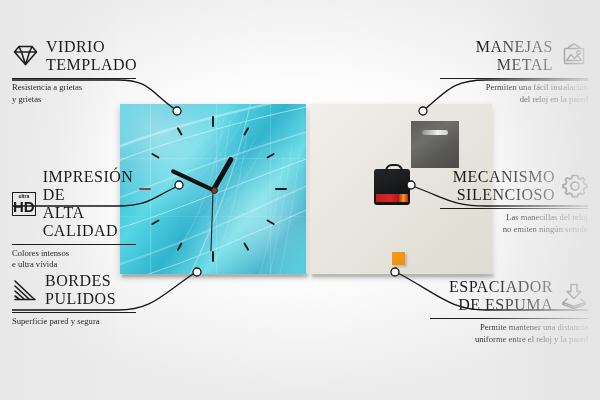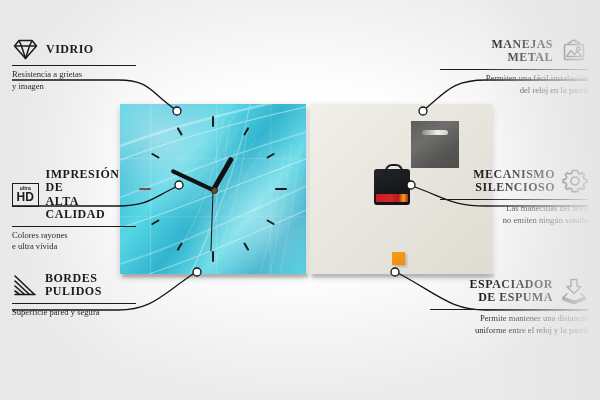--- a/index.html
+++ b/index.html
@@ -87,38 +87,38 @@
     box-shadow:2px 2px 2px rgba(0,0,0,.18);
   }
 
   
   .callout{position:absolute;}
   .callout .head{display:flex;align-items:center;gap:7px;}
   .callout.left .head{justify-content:flex-start;}
   .callout.right .head{justify-content:flex-end;}
   .title{
     font-family:"Liberation Serif", serif;
-    font-size:12px;font-weight:700;color:#1b1b1b;
+    font-size:16px;font-weight:400;color:#1b1b1b;
     letter-spacing:.5px;line-height:1.12;text-transform:uppercase;
   }
   .callout.right .title{text-align:right;}
   .rule{height:1.4px;background:#1c1c1c;margin-top:4px;}
   .desc{
     font-family:"Liberation Serif", serif;
     font-size:8.6px;color:#2a2a2a;line-height:1.32;margin-top:3px;
   }
   .callout.right .desc{text-align:right;}
   .ico{flex:0 0 auto;display:block;}
 
   .hdbadge{
     width:26px;height:22px;border:1.6px solid #1b1b1b;
     display:flex;flex-direction:column;align-items:center;justify-content:center;line-height:1;
   }
   .hdbadge .u{font-size:5px;font-weight:700;color:#1b1b1b;font-family:"Liberation Sans",sans-serif;}
-  .hdbadge .h{font-size:12px;font-weight:700;color:#1b1b1b;font-family:"Liberation Sans",sans-serif;}
+  .hdbadge .h{font-size:15px;font-weight:700;color:#1b1b1b;font-family:"Liberation Sans",sans-serif;}
 
   svg.lines{position:absolute;left:0;top:0;width:600px;height:400px;pointer-events:none;}
 </style>
 </head>
 <body>
 
 <div class="stage">
 
   <div class="product">
 
@@ -223,43 +223,44 @@
     <div class="head">
       <svg class="ico" width="27" height="23" viewBox="0 0 27 23">
         <g fill="none" stroke="#1b1b1b" stroke-width="1.5" stroke-linejoin="round">
           <path d="M2.5 8 L7 2.5 L20 2.5 L24.5 8 L13.5 20.5 Z"></path>
           <path d="M2.5 8 L24.5 8"></path>
           <path d="M7 2.5 L9.5 8 L13.5 20.5 L17.5 8 L20 2.5"></path>
         </g>
       </svg>
       <div>
         <div class="title">VIDRIO</div>
+        <div class="title">TEMPLADO</div>
       </div>
     </div>
     <div class="rule"></div>
     <div class="desc">
       <div>Resistencia a grietas</div>
-      <div>y imagen</div>
+      <div>y grietas</div>
     </div>
   </div>
 
   <div class="callout left" style="left:12px;top:168px;width:124px;">
     <div class="head">
       <div class="hdbadge">
         <span class="u">ultra</span>
         <span class="h">HD</span>
       </div>
       <div>
         <div class="title">IMPRESIÓN DE</div>
         <div class="title">ALTA CALIDAD</div>
       </div>
     </div>
     <div class="rule"></div>
     <div class="desc">
-      <div>Colores rayones</div>
+      <div>Colores intensos</div>
       <div>e ultra vívida</div>
     </div>
   </div>
 
   <div class="callout left" style="left:12px;top:272px;width:124px;">
     <div class="head">
       <svg class="ico" width="26" height="24" viewBox="0 0 26 24">
         <g stroke="#1b1b1b" stroke-width="1.6" stroke-linecap="round">
           <path d="M3 3 L22 21"></path>
           <path d="M3 8 L17 21"></path>

